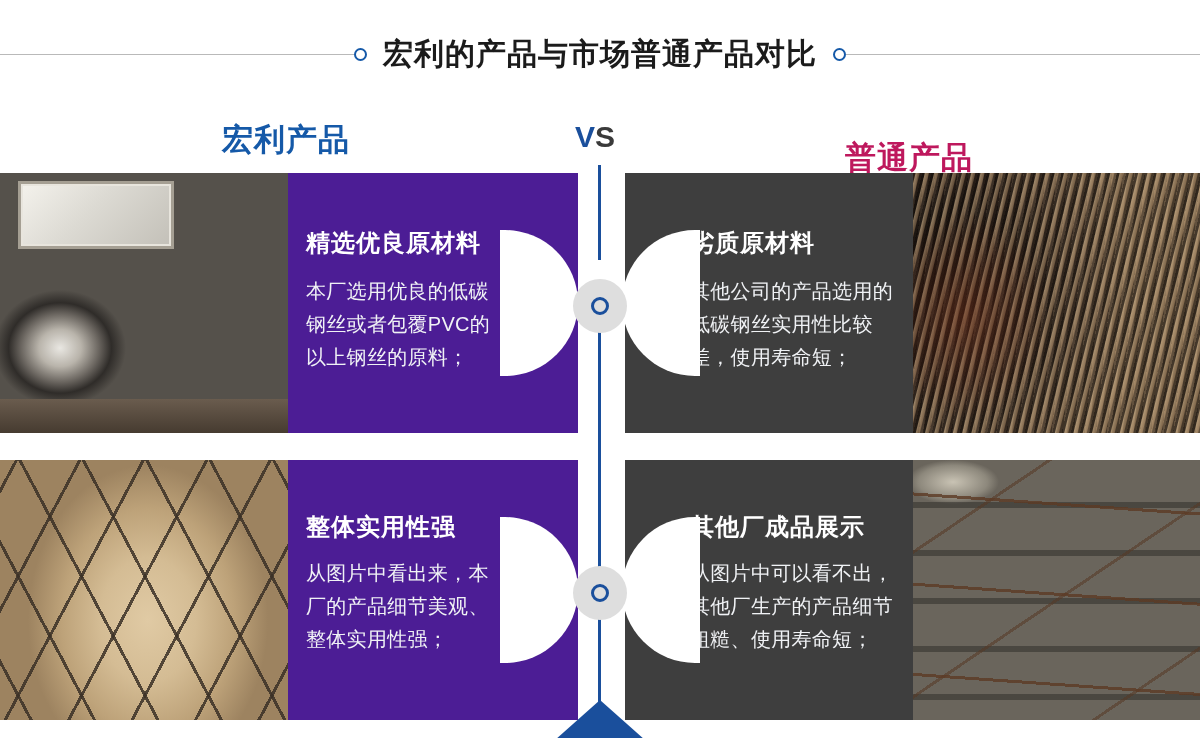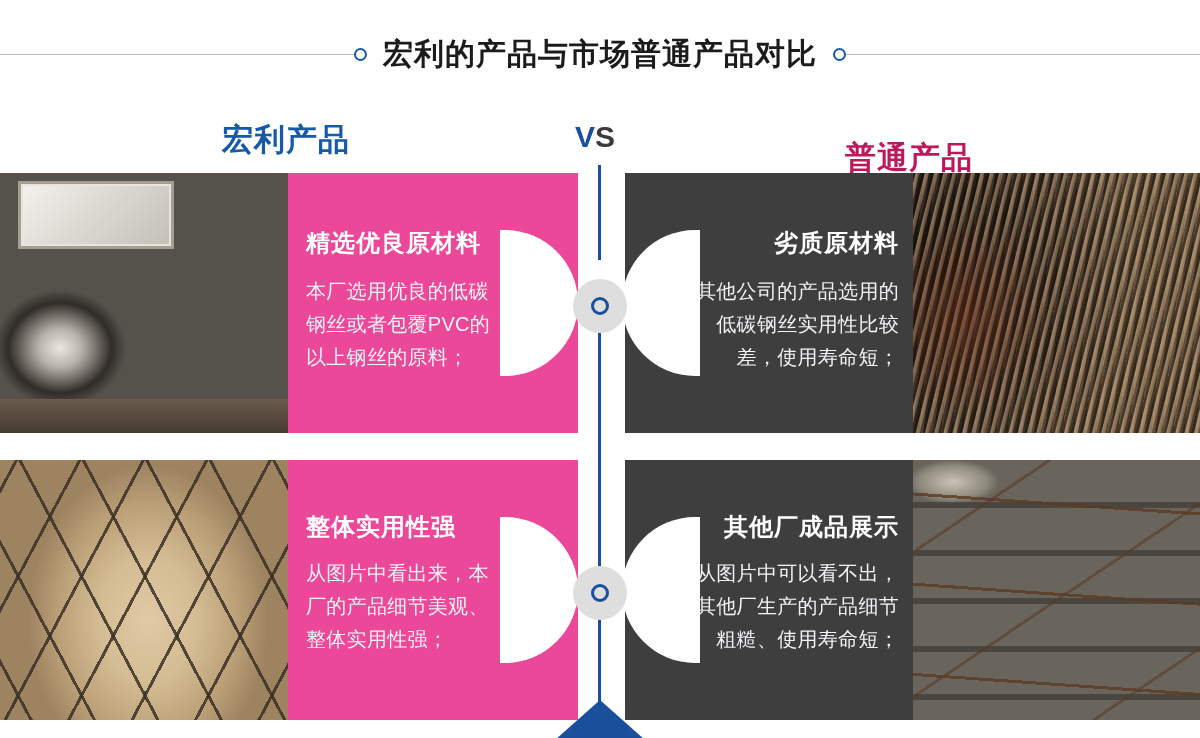--- a/index.html
+++ b/index.html
@@ -39,27 +39,27 @@
   
   .body-area{ position:absolute; left:0; top:173px; width:1200px; height:565px; }
 
   .row{ position:absolute; left:0; width:1200px; height:260px; }
   .row-1{ top:0px; }
   .row-2{ top:287px; }
 
   
   .panel{ position:absolute; top:0; height:260px; overflow:hidden; }
   .panel-img-left  { left:0px;   width:290px; }
-  .panel-text-left { left:288px; width:290px; background:#ec4899; }
+  .panel-text-left { left:288px; width:290px; background:#4c1d95; }
   .panel-text-right{ left:625px; width:292px; background:#3e3e3e; }
   .panel-img-right { left:913px; width:287px; }
 
   .panel-inner{ position:absolute; left:0; top:0; right:0; bottom:0; padding:0 22px; }
   .panel-text-left .panel-inner { padding-left:18px; padding-right:70px; }
-  .panel-text-right .panel-inner{ padding-left:65px; padding-right:18px; text-align:right; }
+  .panel-text-right .panel-inner{ padding-left:65px; padding-right:18px; }
 
   .ph{ font-size:24px; font-weight:bold; color:#ffffff; line-height:1; letter-spacing:1px; }
   .pb{ font-size:20px; color:#f0f2f5; line-height:1.65; letter-spacing:0.3px; }
 
   .row-1 .panel-text-left .ph { margin-top:58px; }
   .row-1 .panel-text-left .pb { margin-top:20px; }
   .row-1 .panel-text-right .ph{ margin-top:58px; }
   .row-1 .panel-text-right .pb{ margin-top:20px; }
   .row-2 .panel-text-left .ph { margin-top:55px; }
   .row-2 .panel-text-left .pb { margin-top:18px; }

